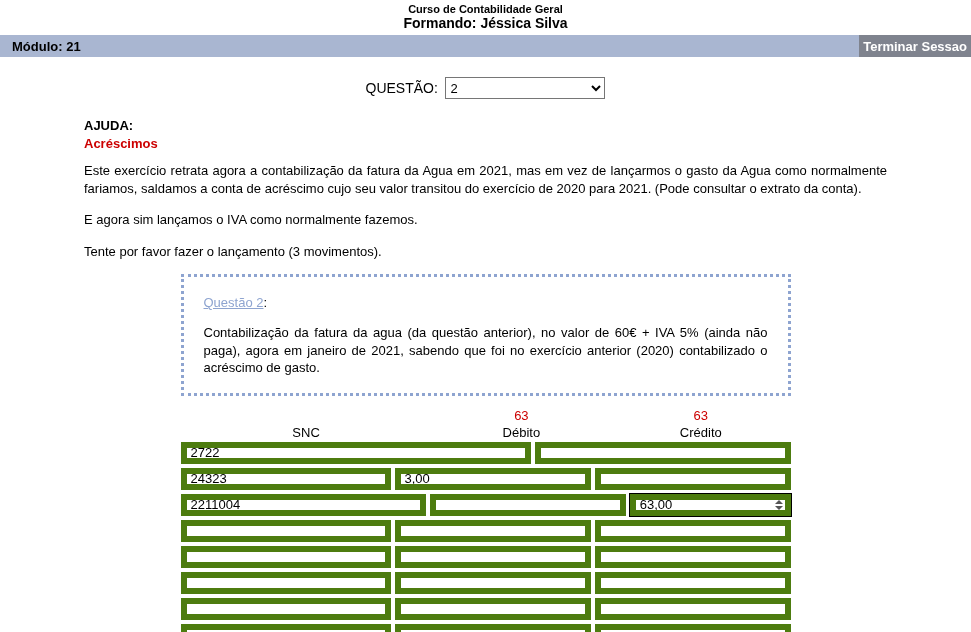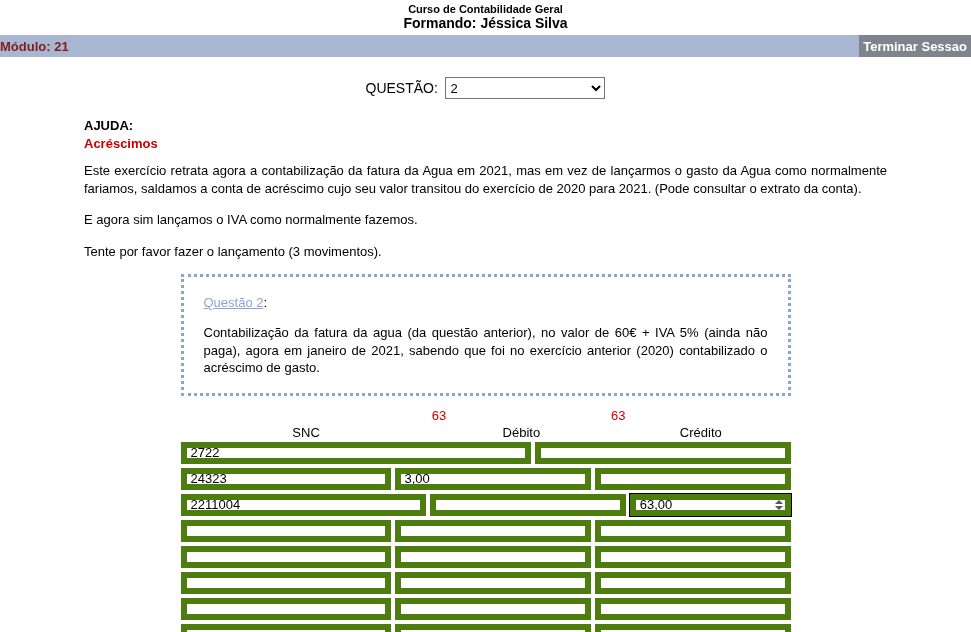--- a/index.html
+++ b/index.html
@@ -25,24 +25,24 @@
     }
     .nav-bar {
       background: #a9b6d1;
       height: 22px;
       display: flex;
       align-items: center;
       padding: 0;
       position: relative;
     }
     .module-label {
-      color: #7f1d1d;
-      font-weight: bold;
-      font-size: 13px;
-      padding-left: 0;
+      color: #000000;
+      font-weight: bold;
+      font-size: 13px;
+      padding-left: 12px;
     }
     .session-end {
       background: #7f838e;
       color: #fff;
       font-weight: bold;
       font-size: 13px;
       padding: 3px 4px;
       position: absolute;
       right: 0;
       top: 0;
@@ -108,20 +108,21 @@
       line-height: 1.35;
     }
     .sums-row {
       display: flex;
       width: 610px;
       margin: 0 auto 2px auto;
     }
     .sum-spacer { flex: 1.4; }
     .sum-val {
       flex: 1;
+      text-align: center;
       color: #cc0000;
       font-size: 13px;
     }
     .table-wrap {
       width: 610px;
       margin: 0 auto;
     }
     .col-headers {
       display: flex;
       margin-bottom: 2px;

